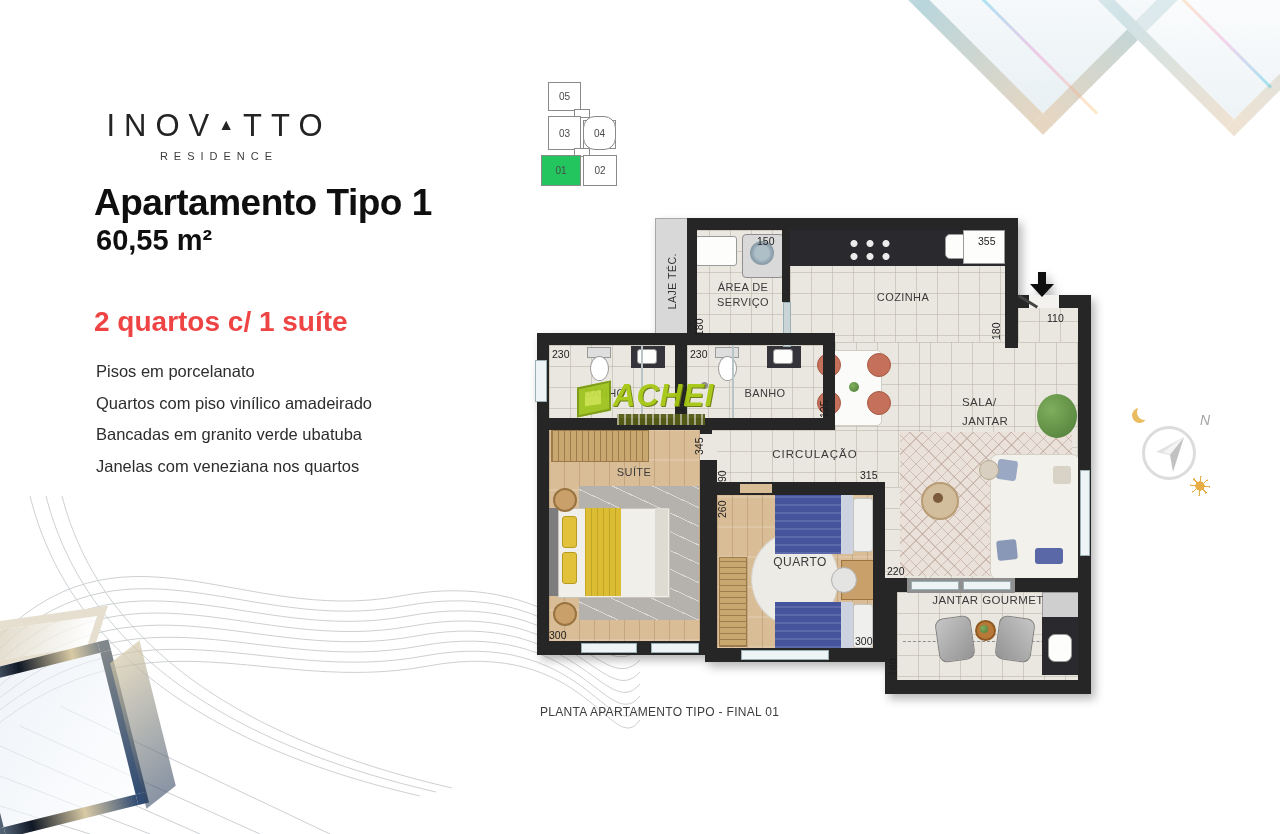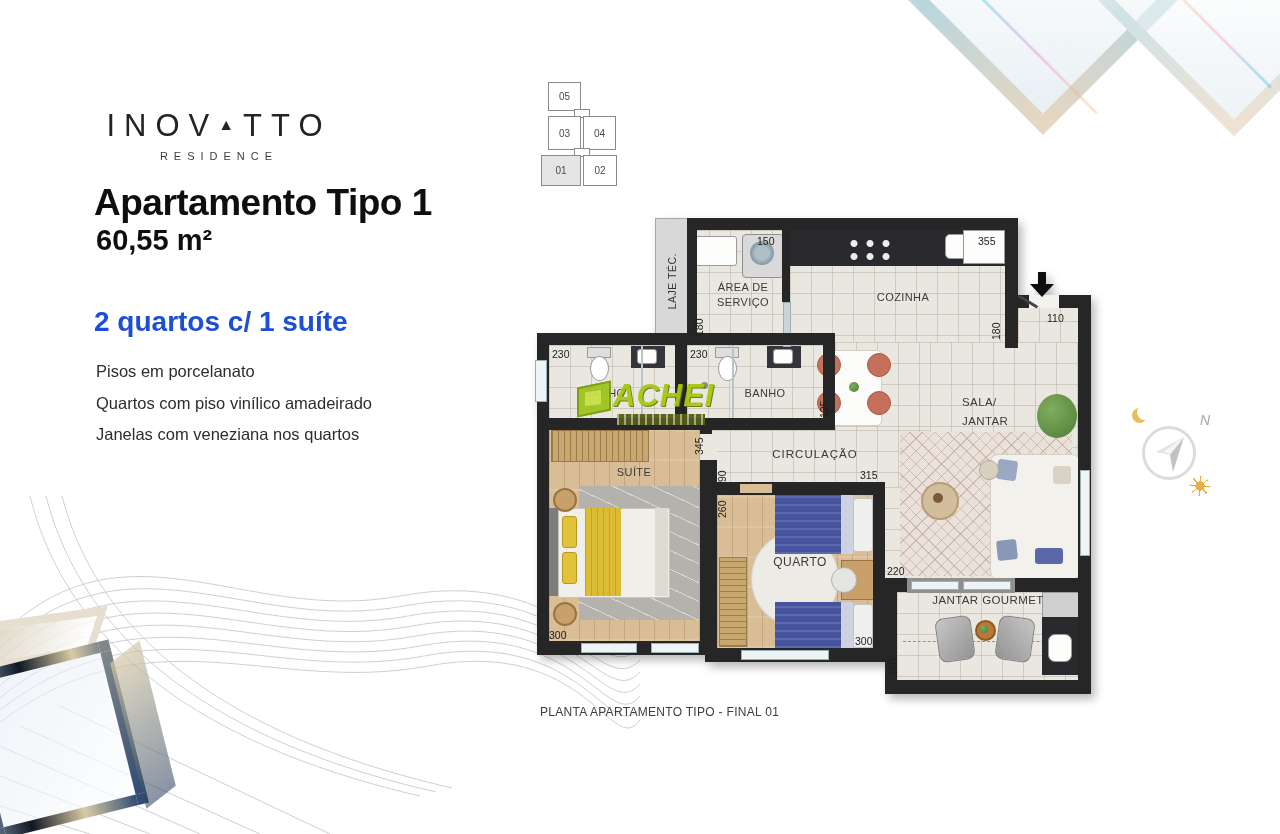--- a/index.html
+++ b/index.html
@@ -7,27 +7,27 @@
           font-family:"Liberation Sans",sans-serif;color:#1a1a1a;margin:0 auto;}
   .abs{position:absolute;}
   
   .brand{position:absolute;left:94px;top:108px;width:250px;text-align:center;
          font-size:31px;letter-spacing:9px;font-weight:400;color:#242424;}
   .brand .mark{font-size:16px;vertical-align:6px;letter-spacing:9px;}
   .brand-sub{position:absolute;left:94px;top:150px;width:250px;text-align:center;
              font-size:11px;letter-spacing:6px;color:#3c3c3c;}
   .title{position:absolute;left:94px;top:182px;font-size:37px;font-weight:700;letter-spacing:-.5px;color:#0f0f0f;}
   .area{position:absolute;left:96px;top:224px;font-size:29px;font-weight:700;color:#0f0f0f;}
-  .headline{position:absolute;left:94px;top:306px;font-size:28px;font-weight:700;color:#1d4ed8;}
+  .headline{position:absolute;left:94px;top:306px;font-size:28px;font-weight:700;color:#ef4444;}
   .features{position:absolute;left:96px;top:356px;font-size:16.5px;color:#2d2d2d;line-height:31.5px;}
   
   .keyplan{position:absolute;left:536px;top:76px;width:92px;height:112px;}
   .kp-cell{position:absolute;background:#fff;border:1.5px solid #8a8a8a;box-sizing:border-box;
            display:flex;align-items:center;justify-content:center;font-size:10px;color:#4a4a4a;}
-  .kp-cell.hl{background:#e5e5e5;}
+  .kp-cell.hl{background:#22c55e;}
   .kp-core{position:absolute;background:#fff;border:1.5px solid #8a8a8a;box-sizing:border-box;}
   
   .plan{position:absolute;left:535px;top:210px;width:565px;height:482px;
         filter:drop-shadow(4px 5px 5px rgba(50,50,50,.35));}
   .w{position:absolute;background:#262626;}
   .tile{position:absolute;background:#eae7e0;
         background-image:linear-gradient(rgba(185,180,167,.55) 1px,transparent 1px),
                          linear-gradient(90deg,rgba(185,180,167,.55) 1px,transparent 1px);
         background-size:21px 21px;}
   .wood{position:absolute;background:#d9bd97;
@@ -122,29 +122,30 @@
   <div class="brand"><span>INOV</span><span class="mark">▲</span><span>TTO</span></div>
   <div class="brand-sub">RESIDENCE</div>
 
   <div class="title">Apartamento Tipo 1</div>
   <div class="area">60,55 m²</div>
 
   <div class="headline">2 quartos c/ 1 suíte</div>
   <div class="features">
     <div>Pisos em porcelanato</div>
     <div>Quartos com piso vinílico amadeirado</div>
+    <div>Bancadas em granito verde ubatuba</div>
     <div>Janelas com veneziana nos quartos</div>
   </div>
 
   <div class="keyplan">
     <div class="kp-cell" style="left:12px;top:6px;width:33px;height:29px;">05</div>
     <div class="kp-cell" style="left:47px;top:6px;width:33px;height:29px;margin-top:38px;">06</div>
     <div class="kp-core" style="left:38px;top:33px;width:16px;height:9px;"></div>
     <div class="kp-cell" style="left:12px;top:40px;width:33px;height:34px;">03</div>
-    <div class="kp-cell" style="left:47px;top:40px;width:33px;height:34px;">04</div>
+    <div class="kp-cell" style="left:47px;top:40px;width:33px;height:34px;border-radius:12px;">04</div>
     <div class="kp-core" style="left:38px;top:72px;width:16px;height:9px;"></div>
     <div class="kp-cell hl" style="left:5px;top:79px;width:40px;height:31px;">01</div>
     <div class="kp-cell" style="left:47px;top:79px;width:34px;height:31px;">02</div>
   </div>
 
   <div class="plan">
 
     <div class="tile" style="left:153px;top:20px;width:96px;height:112px;"></div>
     <div class="tile" style="left:255px;top:20px;width:215px;height:112px;"></div>
     <div class="tile" style="left:483px;top:90px;width:62px;height:46px;"></div>

